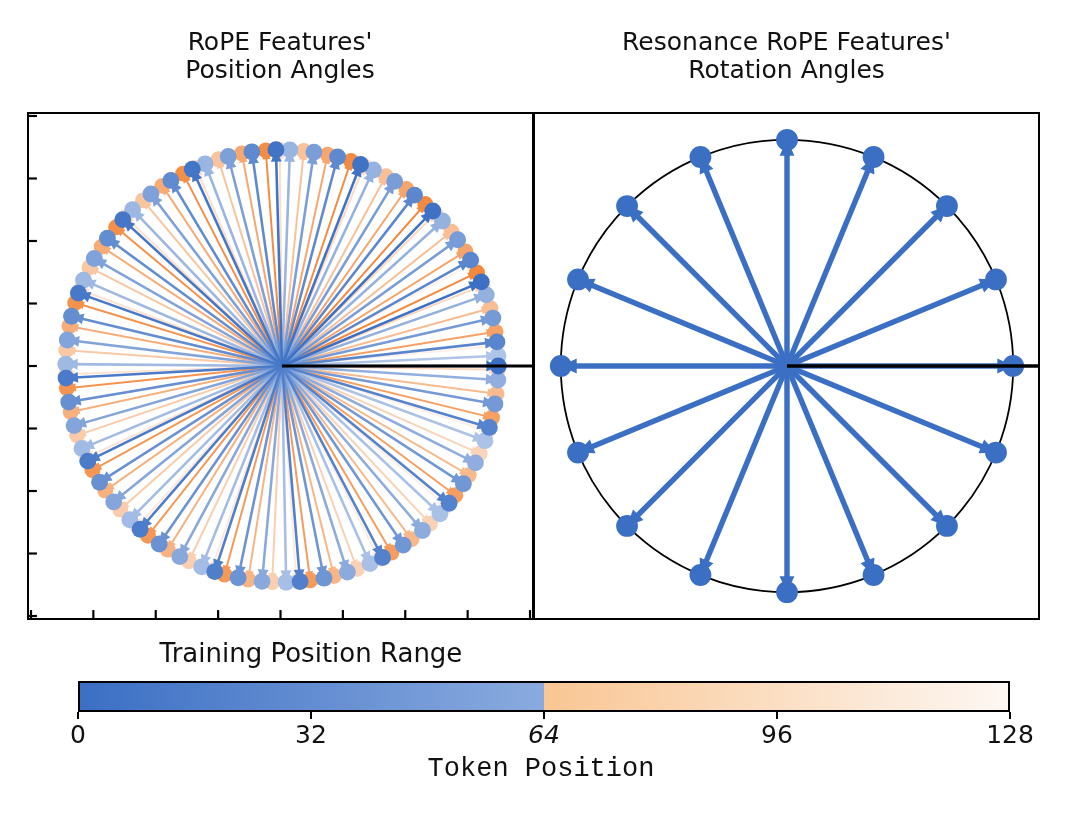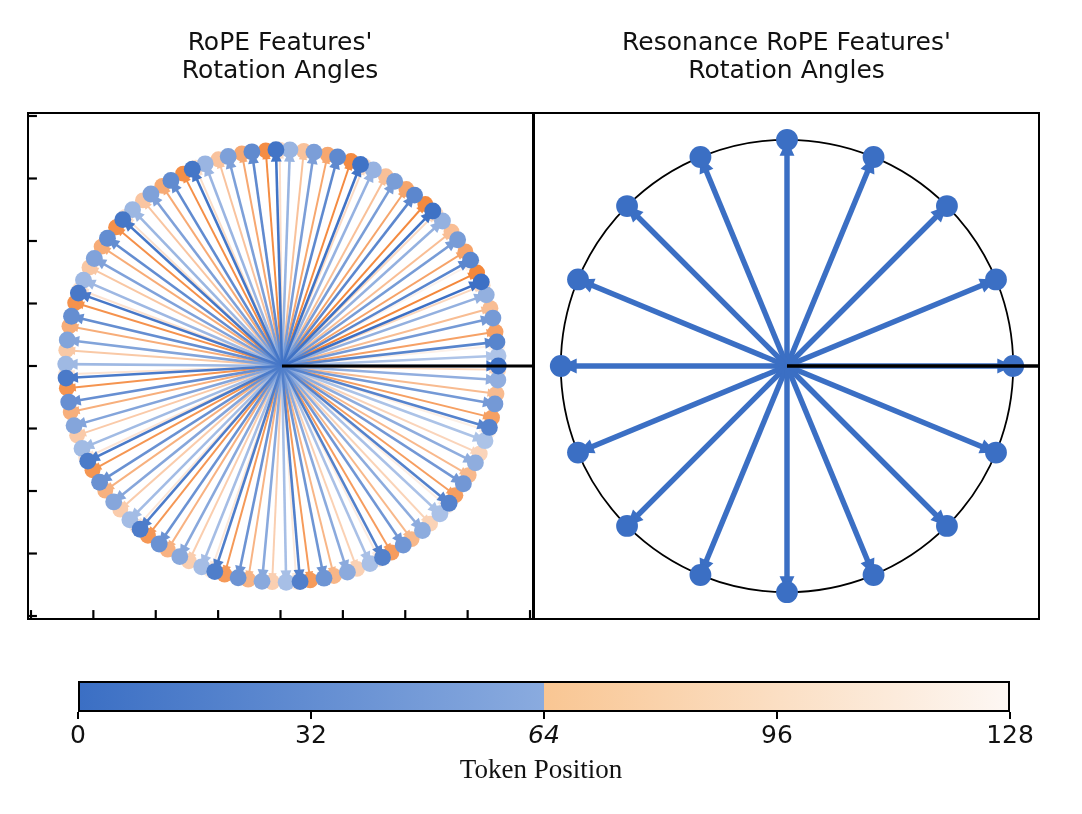--- a/index.html
+++ b/index.html
@@ -35,30 +35,30 @@
   }
   #cbar-grad{width:100%;height:100%;}
 
   .cb-tick{position:absolute;top:82px;width:2px;height:7px;background:#000;}
   .cb-ticklabel{
     position:absolute;top:90px;font-size:25px;color:#111;text-align:center;width:90px;
     font-family:"DejaVu Sans","Liberation Sans",sans-serif;
   }
   #cbar-xlabel{
     position:absolute;left:0;top:124px;width:1082px;text-align:center;
-    font-size:27px;color:#111;font-family:Liberation Serif, serif;
+    font-size:27px;color:#111;font-family:Liberation Mono, monospace;
   }
 </style>
 </head>
 <body>
 
 <div id="root">
 
   <div class="title" id="title-left">RoPE Features'
-Rotation Angles</div>
+Position Angles</div>
   <div class="title" id="title-right">Resonance RoPE Features'
 Rotation Angles</div>
 
   <div class="panel" id="panel-left">
     <svg id="svg-left" viewBox="0 0 507 508" preserveAspectRatio="none">
         <line x1="2" y1="508" x2="2" y2="500" stroke="#000" stroke-width="2.2"></line>
         <line x1="64.875" y1="508" x2="64.875" y2="500" stroke="#000" stroke-width="2.2"></line>
         <line x1="127.75" y1="508" x2="127.75" y2="500" stroke="#000" stroke-width="2.2"></line>
         <line x1="190.625" y1="508" x2="190.625" y2="500" stroke="#000" stroke-width="2.2"></line>
         <line x1="253.5" y1="508" x2="253.5" y2="500" stroke="#000" stroke-width="2.2"></line>
@@ -513,20 +513,21 @@
         <polygon points="415.2203461105328,415.2203461105329 398.60333675264894,409.20993847044724 409.2099384704471,398.60333675264906" fill="#3b6fc4"></polygon>
         <circle cx="415.2203461105328" cy="415.2203461105329" r="11" fill="#3b6fc4"></circle>
         <line x1="254" y1="254" x2="464.6445334125734" y2="341.2518225792404" stroke="#3b6fc4" stroke-width="5.5" stroke-linecap="butt"></line>
         <polygon points="464.6445334125734,341.2518225792404 446.99233514965465,342.05798415523367 452.73258663513104,328.19979116756434" fill="#3b6fc4"></polygon>
         <circle cx="464.6445334125734" cy="341.2518225792404" r="11" fill="#3b6fc4"></circle>
         <line x1="254" y1="254" x2="507" y2="254" stroke="#000" stroke-width="3.4"></line>
       </svg>
   </div>
 
   <div id="cbar-wrap">
+    <div class="range-label" id="label-training">Training Position Range</div>
 
     <div id="cbar">
       <div id="cbar-grad" style="background: linear-gradient(to right, rgb(59, 111, 196) 0%, rgb(138, 171, 223) 50%, rgb(249, 198, 147) 50%, rgb(253, 247, 243) 100%);"></div>
     </div>
 
     <div id="cbar-ticks">
         <div class="cb-tick" style="left: 77px;"></div>
         <div class="cb-ticklabel" style="left: 33px;">0</div>
         <div class="cb-tick" style="left: 310px;"></div>
         <div class="cb-ticklabel" style="left: 266px;">32</div>

